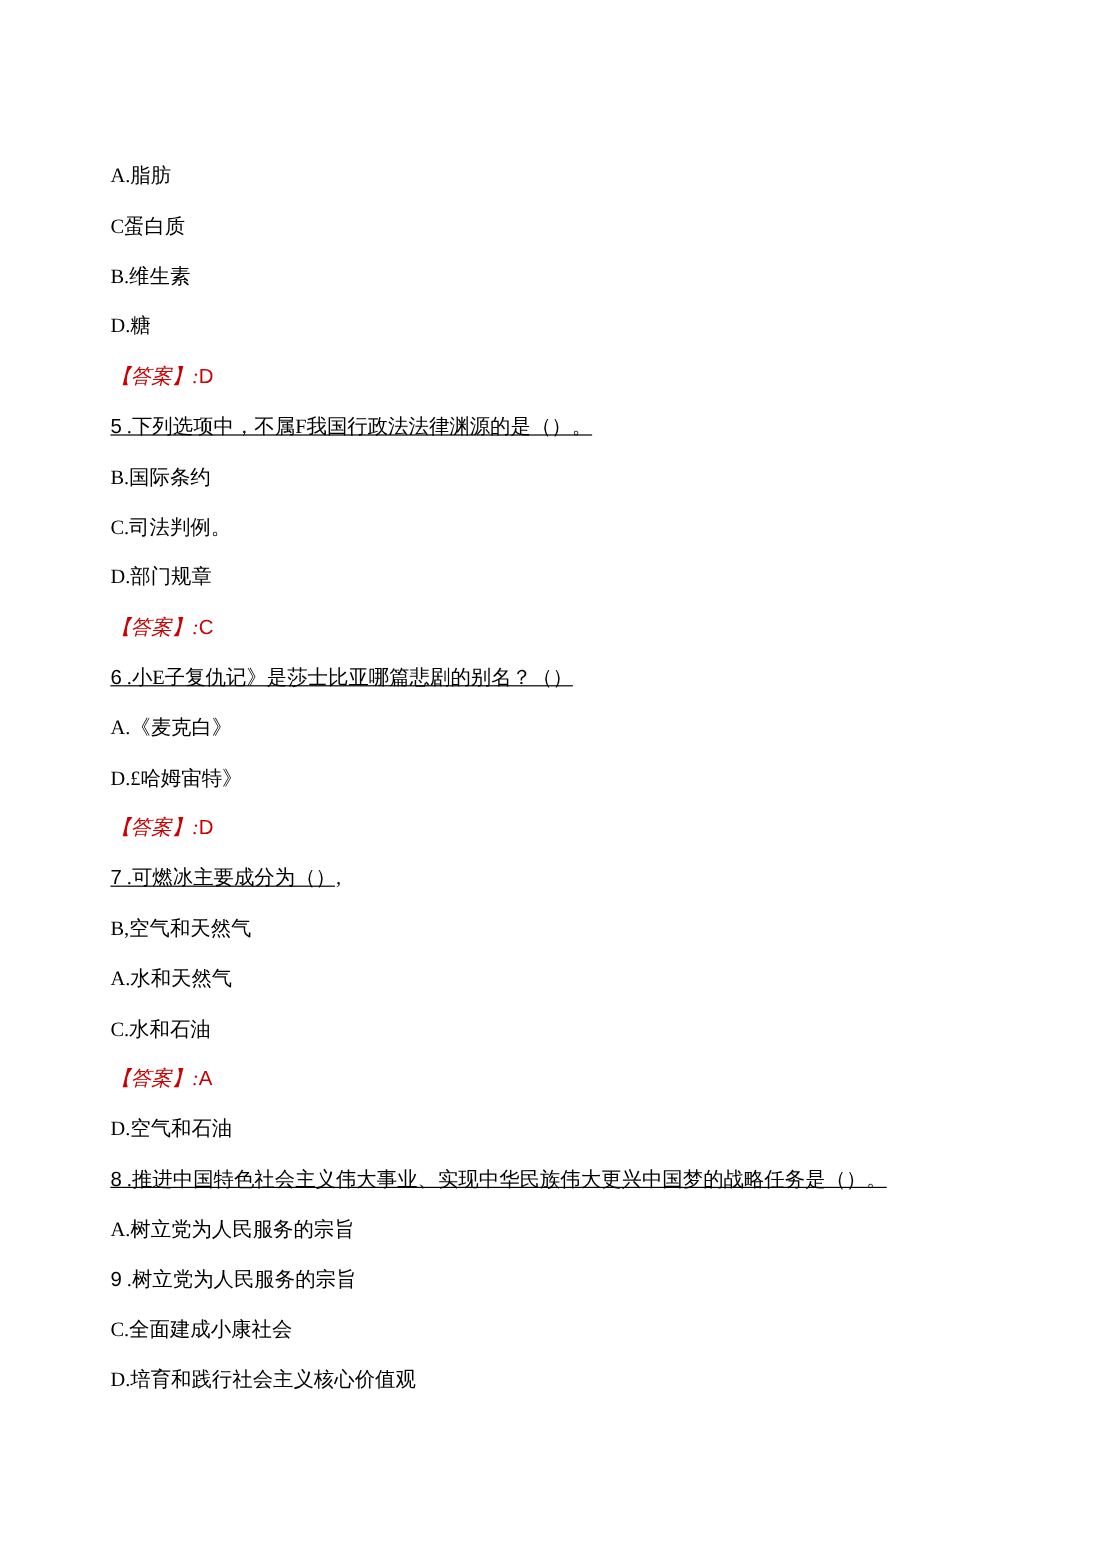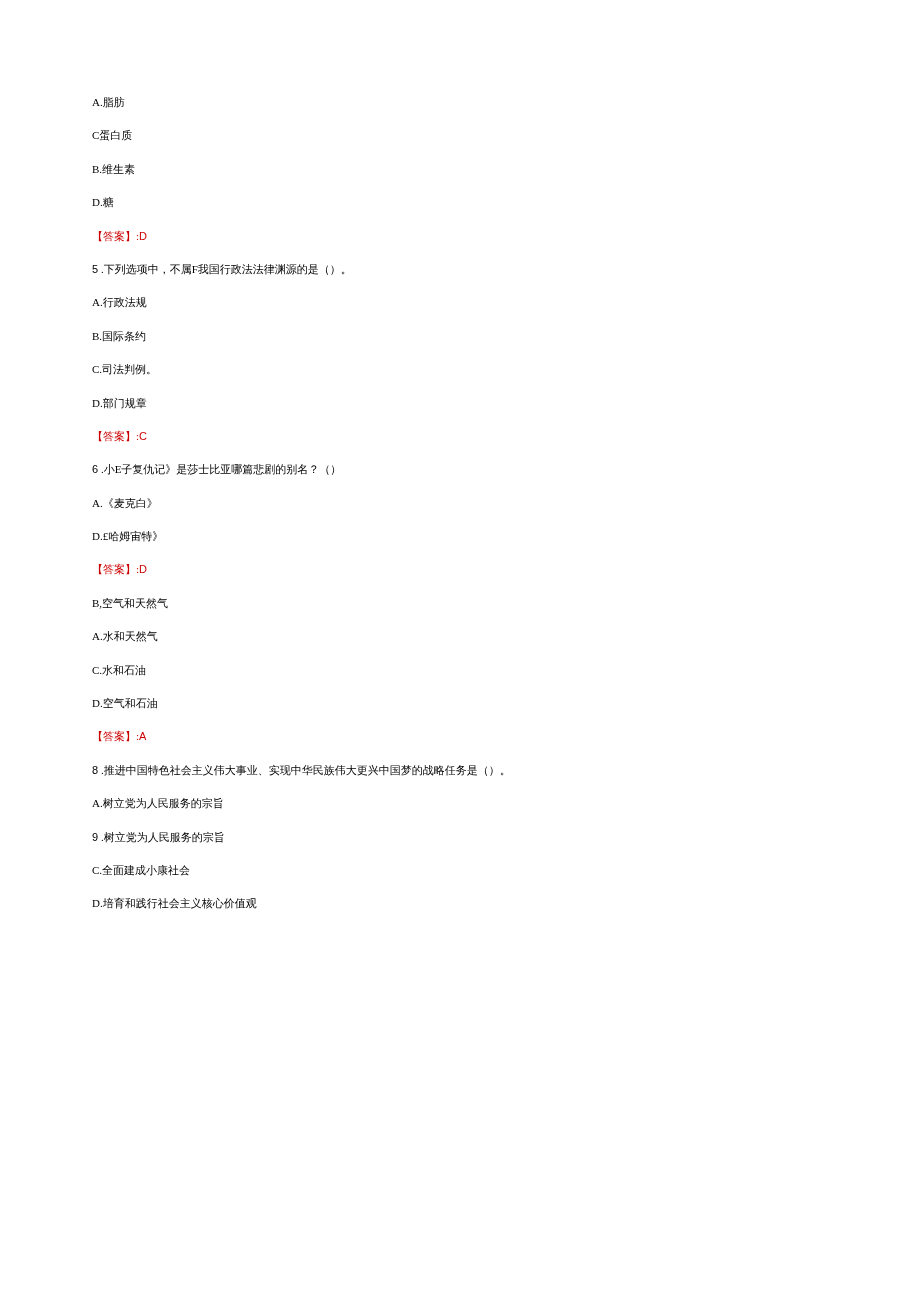--- a/index.html
+++ b/index.html
@@ -8,82 +8,87 @@
       box-sizing: border-box;
     }
     body {
       width: 920px;
       height: 1301px;
       background: #ffffff;
       font-family: "SimSun", "宋体", serif;
       padding: 95px 92px 40px 92px;
     }
     .content {
-      font-size: 11px;
+      font-size: 17px;
       color: #000000;
       line-height: 1.4;
+      margin-top: 40px;
     }
     .line {
       margin-bottom: 18px;
     }
     .answer {
       color: #cc0000;
+      font-style: italic;
     }
     .answer-letter {
       color: #cc0000;
       font-family: Arial, sans-serif;
     }
     .question-num {
       font-family: Arial, sans-serif;
     }
     .question-line {
       margin-top: 8px;
       margin-bottom: 18px;
+      text-decoration: underline;
     }
   </style>
 </head>
 <body>
 
 <div class="content">
 
   <div class="line">A.脂肪</div>
   <div class="line">C蛋白质</div>
   <div class="line">B.维生素</div>
   <div class="line">D.糖</div>
   <div class="line">
     <span class="answer">【答案】:</span><span class="answer-letter">D</span>
   </div>
 
   <div class="line question-line">
     <span class="question-num">5</span><span> .下列选项中，不属F我国行政法法律渊源的是（）。</span>
   </div>
-  <div class="line">A.行政法规</div>
   <div class="line">B.国际条约</div>
   <div class="line">C.司法判例。</div>
   <div class="line">D.部门规章</div>
   <div class="line">
     <span class="answer">【答案】:</span><span class="answer-letter">C</span>
   </div>
 
   <div class="line question-line">
     <span class="question-num">6</span><span> .小E子复仇记》是莎士比亚哪篇悲剧的别名？（）</span>
   </div>
   <div class="line">A.《麦克白》</div>
   <div class="line">D.£哈姆宙特》</div>
   <div class="line">
     <span class="answer">【答案】:</span><span class="answer-letter">D</span>
   </div>
 
+  <div class="line question-line">
+    <span class="question-num">7</span><span> .可燃冰主要成分为（）,</span>
+  </div>
   <div class="line">B,空气和天然气</div>
   <div class="line">A.水和天然气</div>
   <div class="line">C.水和石油</div>
-  <div class="line">D.空气和石油</div>
   <div class="line">
     <span class="answer">【答案】:</span><span class="answer-letter">A</span>
   </div>
+  <div class="line">D.空气和石油</div>
 
   <div class="line question-line">
     <span class="question-num">8</span><span>  .推进中国特色社会主义伟大事业、实现中华民族伟大更兴中国梦的战略任务是（）。</span>
   </div>
   <div class="line">A.树立党为人民服务的宗旨</div>
 
   <div class="line">
     <span class="question-num">9</span><span> .树立党为人民服务的宗旨</span>
   </div>
   <div class="line">C.全面建成小康社会</div>

